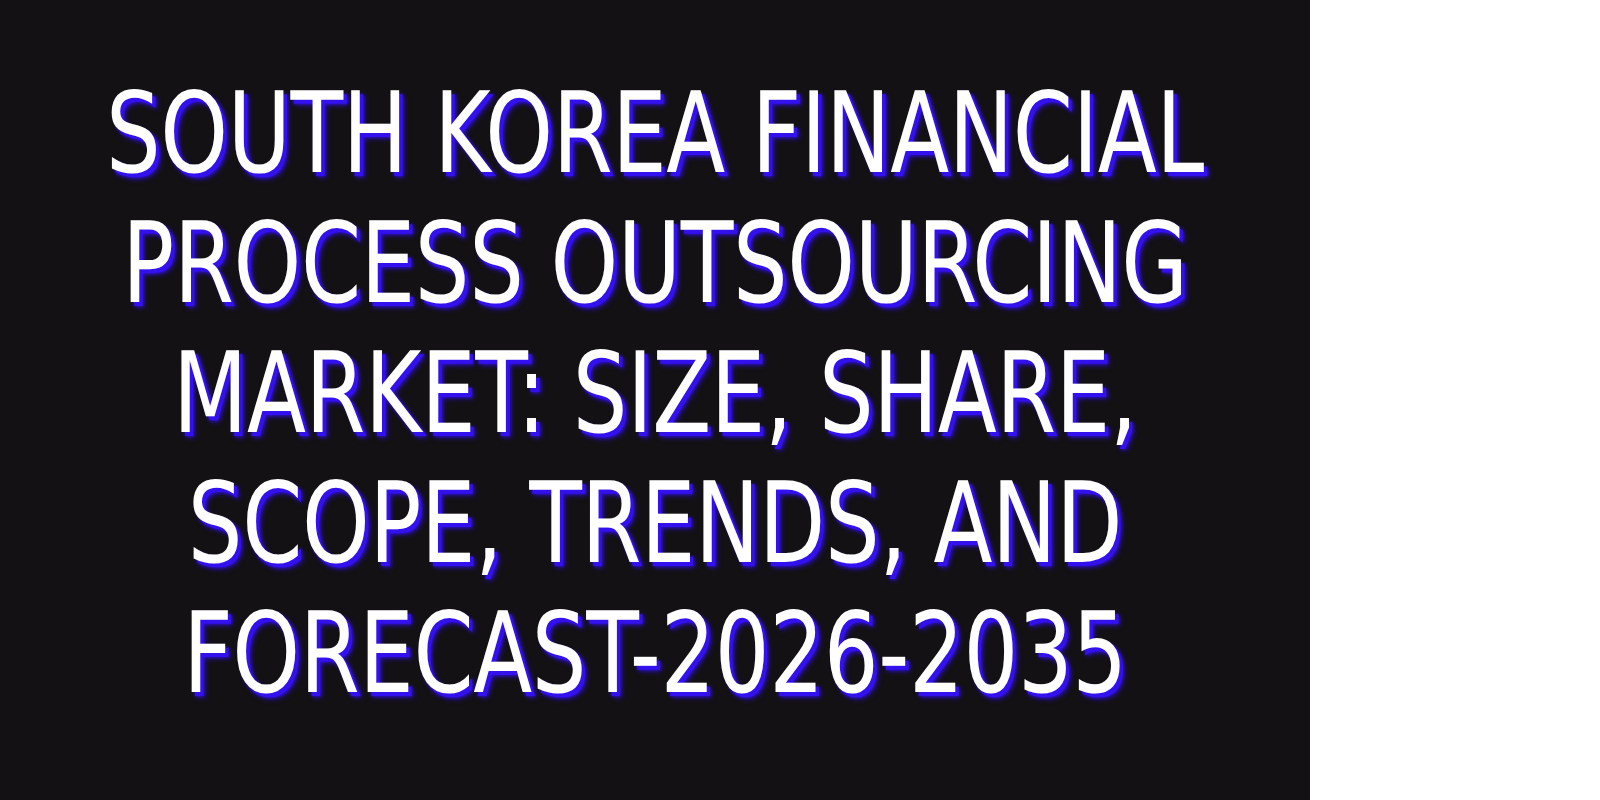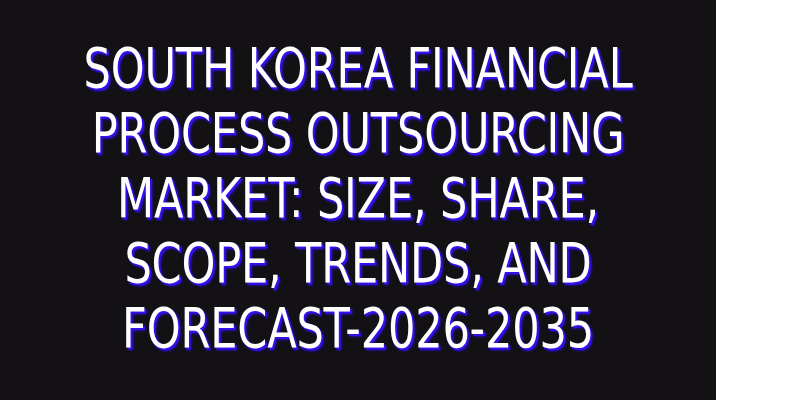--- a/index.html
+++ b/index.html
@@ -10,21 +10,21 @@
   body {
     width: 800px;
     height: 400px;
     overflow: hidden;
     font-family: "DejaVu Sans", sans-serif;
   }
 
   .banner {
     position: relative;
     box-sizing: border-box;
-    width: 716px;
+    width: 655px;
     height: 400px;
     background: #141114;
     display: flex;
     align-items: center;
     justify-content: center;
   }
 
   .title-block {
     width: 660px;
     text-align: center;

